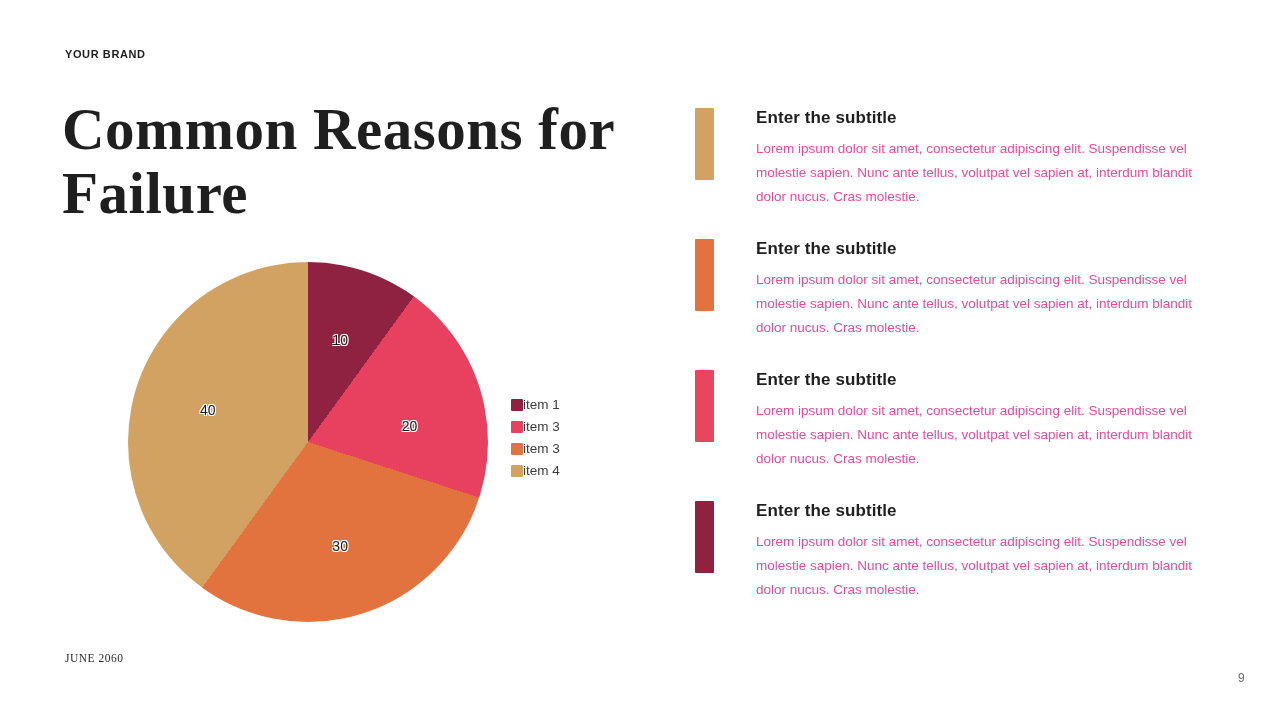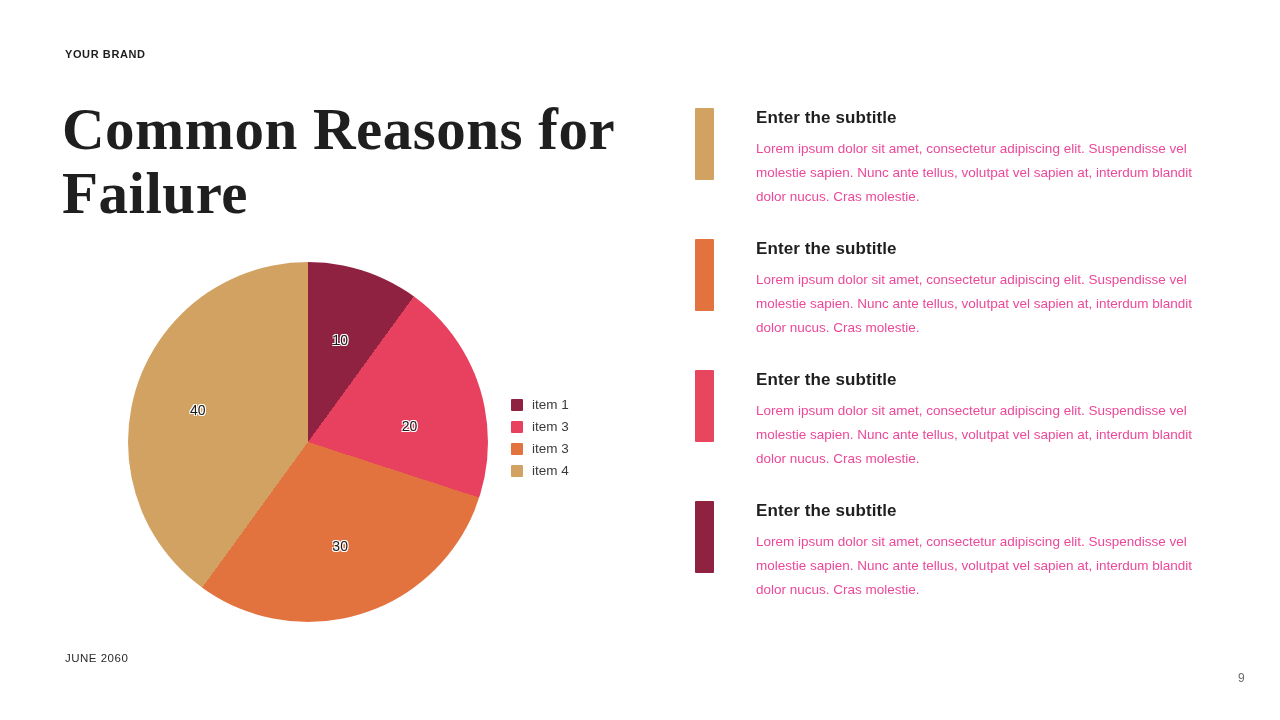--- a/index.html
+++ b/index.html
@@ -41,20 +41,21 @@
     font-weight: bold;
     letter-spacing: 0.5px;
   }
   .date {
     position: absolute;
     left: 65px;
     top: 652px;
     font-size: 11.5px;
     letter-spacing: 0.5px;
     color: #2b2b2b;
+    font-family: Liberation Serif, serif;
   }
   .page-num {
     position: absolute;
     left: 1238px;
     top: 671px;
     font-size: 12px;
     color: #6a6a6a;
   }
 
   
@@ -88,21 +89,20 @@
     position: absolute;
     left: 383px;
     top: 135px;
     display: flex;
     flex-direction: column;
     gap: 7px;
   }
   .legend-row {
     display: flex;
     align-items: center;
-    gap: 9px;
   }
   .legend-swatch {
     width: 12px;
     height: 12px;
     border-radius: 1px;
     flex: 0 0 auto;
   }
   .legend-text {
     font-size: 13.5px;
     color: #3b3b3b;
@@ -152,21 +152,21 @@
   <div class="brand">YOUR BRAND</div>
 
   <div class="title">Common Reasons for Failure</div>
 
   <div class="chart-wrap">
     <div class="pie" id="pie-graphic" style="background: conic-gradient(rgb(143, 34, 64) 0deg, rgb(143, 34, 64) 36deg, rgb(232, 65, 96) 36deg, rgb(232, 65, 96) 108deg, rgb(226, 115, 63) 108deg, rgb(226, 115, 63) 216deg, rgb(210, 162, 98) 216deg, rgb(210, 162, 98) 360deg);"></div>
     <div id="pie-labels">
         <div class="slice-label" style="left: 204.374px; top: 70.2859px;">10</div>
         <div class="slice-label" style="left: 273.714px; top: 139.626px; margin-top: 16px;">20</div>
         <div class="slice-label" style="left: 204.374px; top: 275.714px; text-align: center;">30</div>
-        <div class="slice-label" style="left: 62px; top: 139.626px;">40</div>
+        <div class="slice-label" style="left: 72px; top: 139.626px;">40</div>
       </div>
     <div class="legend" id="pie-legend">
         <div class="legend-row">
           <span class="legend-swatch" style="background: rgb(143, 34, 64);"></span>
           <span class="legend-text">item 1</span>
         </div>
         <div class="legend-row">
           <span class="legend-swatch" style="background: rgb(232, 65, 96);"></span>
           <span class="legend-text">item 3</span>
         </div>

